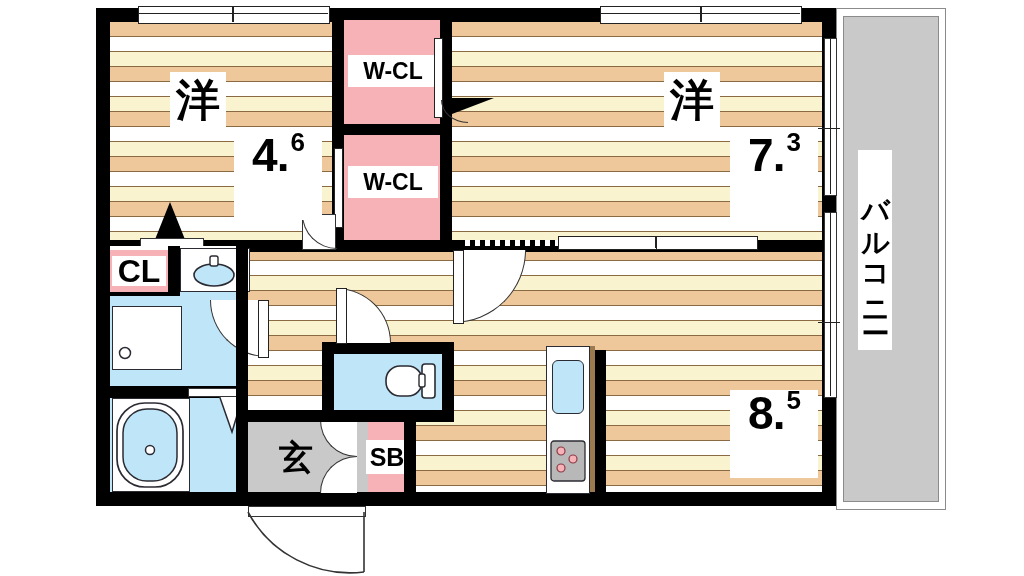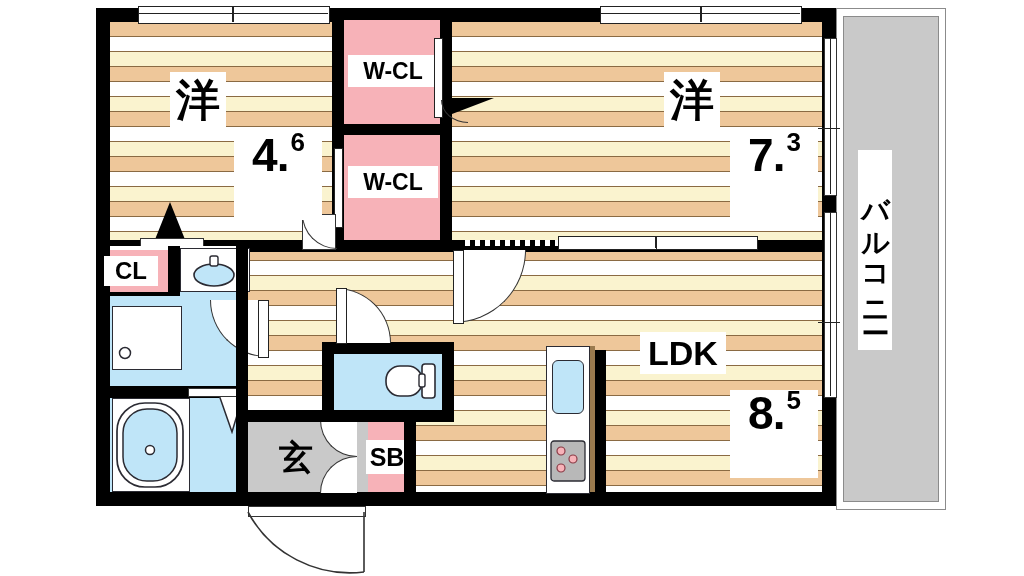--- a/index.html
+++ b/index.html
@@ -178,34 +178,33 @@
   </div>
 
   <div class="lbl" style="left:664px;top:72px;width:56px;height:56px;font-size:44px;">洋</div>
 
   <div class="num" style="left:730px;top:132px;width:88px;height:88px;">
     <span class="big">7</span>
     <span class="dot">.</span>
     <span class="sup">3</span>
   </div>
 
-  <div class="lbl" style="left:640px;top:332px;width:86px;height:42px;font-size:34px;">LDK</div>
 
   <div class="num" style="left:730px;top:390px;width:88px;height:88px;">
     <span class="big">8</span>
     <span class="dot">.</span>
     <span class="sup">5</span>
   </div>
 
   <div class="white" style="left:110px;top:246px;width:138px;height:246px;"></div>
 
   <div class="wall" style="left:168px;top:246px;width:12px;height:46px;"></div>
   <div class="wall" style="left:110px;top:284px;width:70px;height:12px;"></div>
   <div class="pink" style="left:110px;top:250px;width:58px;height:42px;"></div>
-  <div class="lbl" style="left:104px;top:256px;width:54px;height:30px;font-size:24px;">CL</div>
+  <div class="lbl" style="left:112px;top:256px;width:54px;height:30px;font-size:32px;">CL</div>
 
   <div class="blue" style="left:180px;top:250px;width:68px;height:136px;"></div>
   <div class="blue" style="left:110px;top:296px;width:138px;height:90px;"></div>
   <div class="white" style="left:180px;top:248px;width:68px;height:42px;border:1.4px solid #2b2b33;"></div>
 
   <svg style="position:absolute;left:190px;top:252px;" width="48" height="36">
     <ellipse cx="24" cy="23" rx="20" ry="11" fill="#bfe5f8" stroke="#2b2b33" stroke-width="1.6"></ellipse>
     <rect x="20" y="4" width="8" height="10" rx="2" fill="#ffffff" stroke="#2b2b33" stroke-width="1.4"></rect>
   </svg>
 

